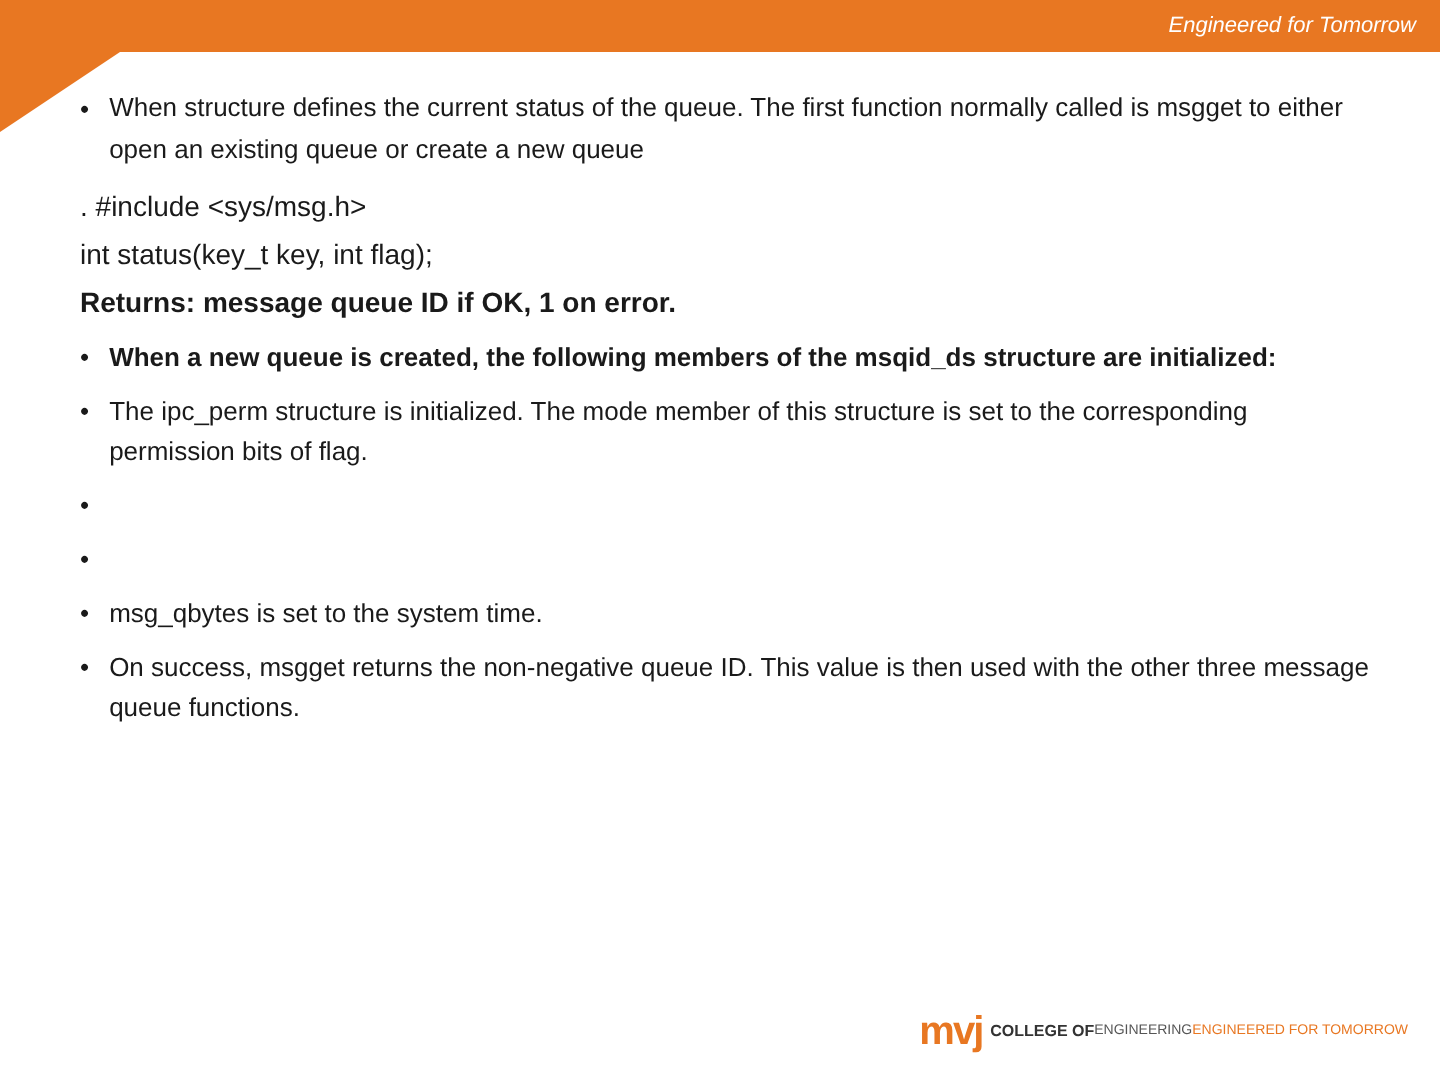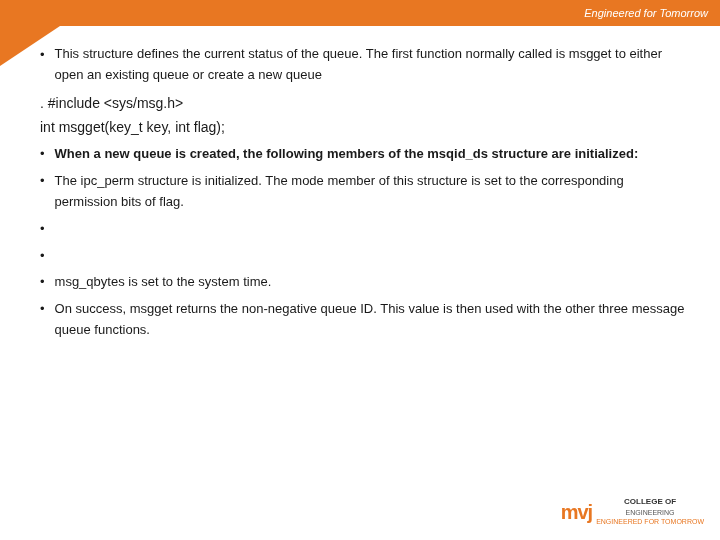--- a/index.html
+++ b/index.html
@@ -116,21 +116,21 @@
     .logo-letters {
       font-size: 20px;
       font-weight: 900;
       color: #e87722;
       letter-spacing: -1px;
       line-height: 1;
     }
 
     .logo-text-right {
       display: flex;
-      flex-direction: column;
+      flex-direction: row;
       margin-left: 4px;
       font-size: 7px;
       color: #555;
       line-height: 1.3;
       text-transform: uppercase;
       align-items: center;
     }
 
     .logo-text-right span:first-child {
       font-weight: bold;
@@ -152,26 +152,27 @@
 <div class="top-bar">
   <span class="top-bar-text">Engineered for Tomorrow</span>
 </div>
 
 <div class="left-notch"></div>
 
 <div class="content">
 
   <div class="bullet-item section-block">
     <span class="bullet">•</span>
-    <span class="normal-text">This structure defines the current status of the queue. The first function normally called is msgget to either open an existing queue or create a new queue</span>
+    <span class="normal-text">When structure defines the current status of the queue. The first function normally called is msgget to either open an existing queue or create a new queue</span>
   </div>
 
   <div class="section-block">
     <div class="code-line">. #include &lt;sys/msg.h&gt;</div>
-    <div class="code-line">int msgget(key_t key, int flag);</div>
+    <div class="code-line">int status(key_t key, int flag);</div>
+    <div class="bold-line">Returns: message queue ID if OK, 1 on error.</div>
   </div>
 
   <ul class="bullet-list">
 
     <li>
       <span class="dot">•</span>
       <span>
         <span class="bold-inline">When a new queue is created, the following members of the msqid_ds structure are initialized:</span>
       </span>
     </li>

